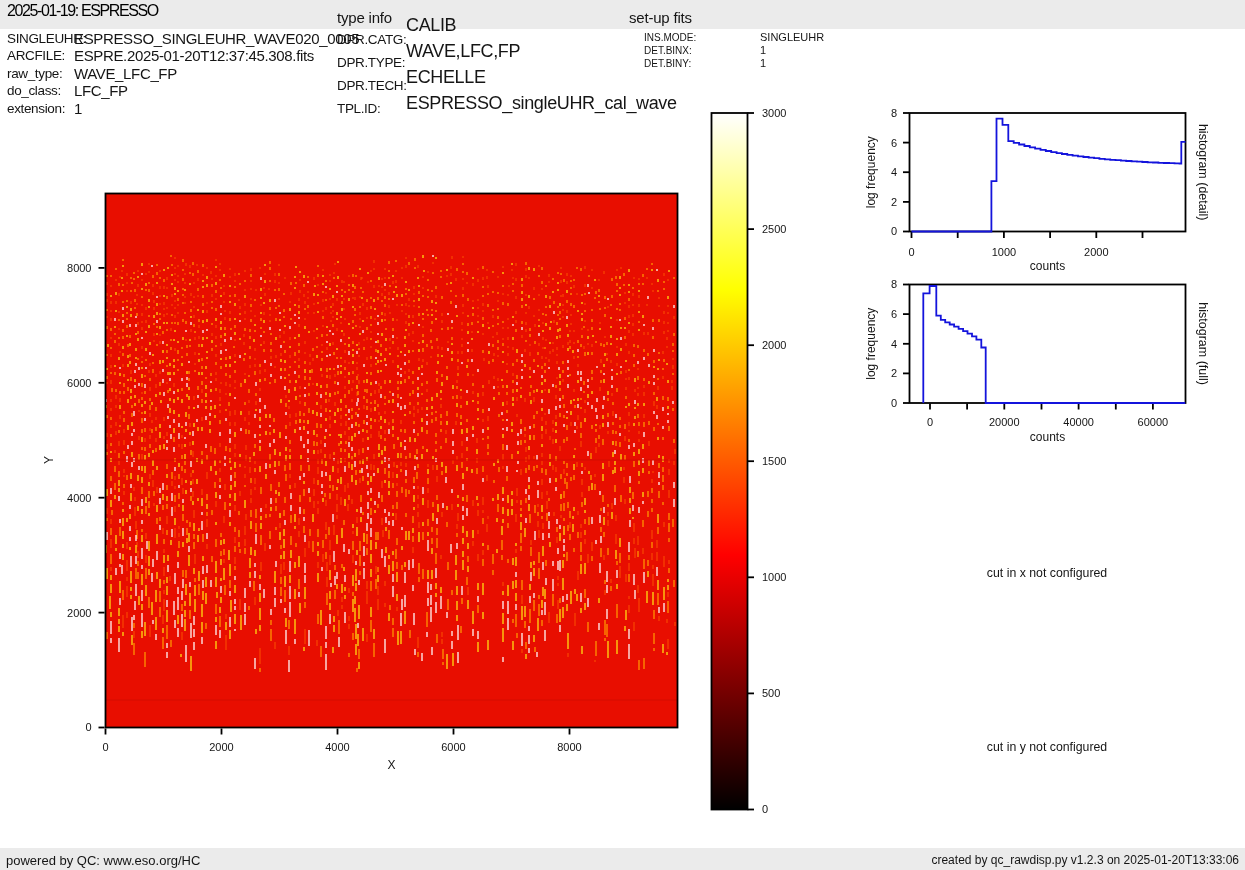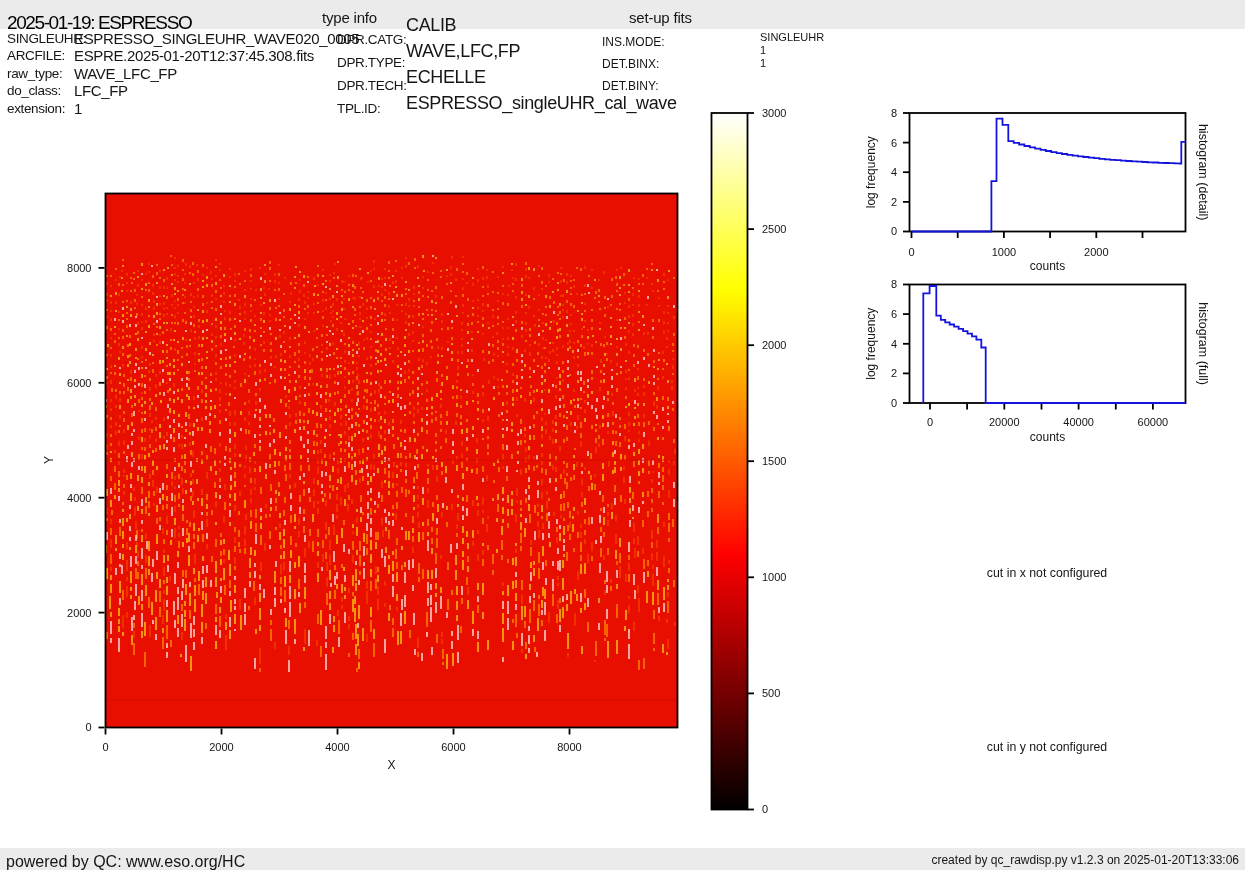--- a/index.html
+++ b/index.html
@@ -1,47 +1,47 @@
 <!DOCTYPE html>
 <html><head><meta charset="utf-8"><style>
 *{margin:0;padding:0;box-sizing:border-box}
 html,body{width:1245px;height:870px;background:#fff;font-family:"Liberation Sans",sans-serif;position:relative;overflow:hidden}
 .bar{position:absolute;left:0;width:1245px;background:#ebebeb}
 .abs{position:absolute;white-space:pre;color:#151515}
 </style></head><body>
 <div class="bar" style="top:0;height:29px"></div>
 <div class="bar" style="top:848px;height:22px"></div>
-<div class="abs" style="left:7px;top:12px;font-size:19px;letter-spacing:-1.4px;color:#000">2025-01-19: ESPRESSO</div>
-<div class="abs" style="left:322px;top:9px;font-size:15px;letter-spacing:-0.2px">type info</div>
+<div class="abs" style="left:7px;top:2px;font-size:16px;letter-spacing:-1.4px;color:#000">2025-01-19: ESPRESSO</div>
+<div class="abs" style="left:337px;top:9px;font-size:15px;letter-spacing:-0.2px">type info</div>
 <div class="abs" style="left:629px;top:9px;font-size:15px;letter-spacing:-0.2px">set-up fits</div>
 <div class="abs" style="left:7px;top:30px;font-size:13.5px;letter-spacing:-0.35px;line-height:17.45px">SINGLEUHR:
 ARCFILE:
 raw_type:
 do_class:
 extension:</div>
 <div class="abs" style="left:74px;top:30px;font-size:15px;letter-spacing:-0.35px;line-height:17.45px">ESPRESSO_SINGLEUHR_WAVE020_0005
 ESPRE.2025-01-20T12:37:45.308.fits
 WAVE_LFC_FP
 LFC_FP
 1</div>
 <div class="abs" style="left:337px;top:28px;font-size:13.5px;letter-spacing:-0.35px;line-height:23px">DPR.CATG:
 DPR.TYPE:
 DPR.TECH:
 TPL.ID:</div>
 <div class="abs" style="left:406px;top:12px;font-size:18px;letter-spacing:-0.35px;line-height:26px">CALIB
 WAVE,LFC,FP
 ECHELLE
 ESPRESSO_singleUHR_cal_wave</div>
-<div class="abs" style="left:602px;top:31px;font-size:12px;line-height:22px">INS.MODE:
+<div class="abs" style="left:644px;top:31px;font-size:10px;line-height:13px">INS.MODE:
 DET.BINX:
 DET.BINY:</div>
 <div class="abs" style="left:760px;top:31px;font-size:11px;line-height:13px">SINGLEUHR
 1
 1</div>
-<div class="abs" style="left:6px;top:852.5px;font-size:16px">powered by QC: www.eso.org/HC</div>
+<div class="abs" style="left:6px;top:852.5px;font-size:13px">powered by QC: www.eso.org/HC</div>
 <div class="abs" style="right:6px;top:852.5px;font-size:12px">created by qc_rawdisp.py v1.2.3 on 2025-01-20T13:33:06</div>
 <svg width="1245" height="870" style="position:absolute;left:0;top:0" xmlns="http://www.w3.org/2000/svg">
 <defs>
 <linearGradient id="hot" x1="0" y1="0" x2="0" y2="1">
 <stop offset="0" stop-color="#ffffff"></stop>
 <stop offset="0.254" stop-color="#ffff00"></stop>
 <stop offset="0.635" stop-color="#ff0000"></stop>
 <stop offset="1" stop-color="#000000"></stop>
 </linearGradient>
 </defs>

